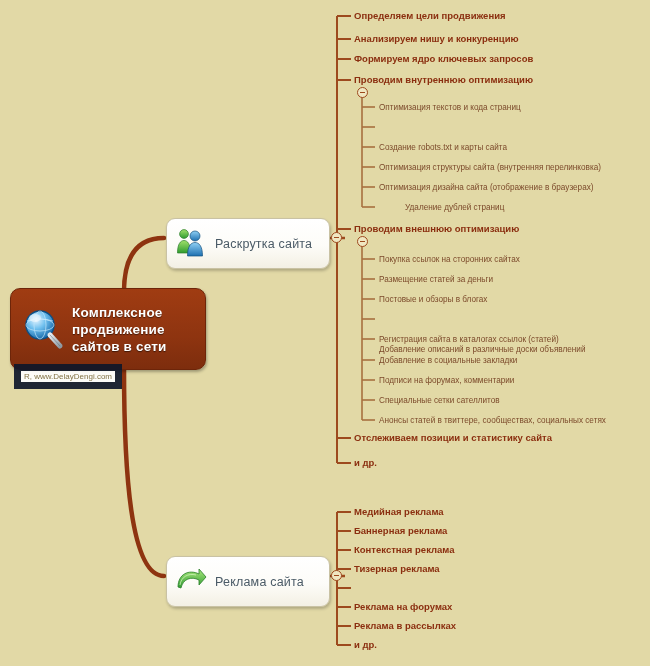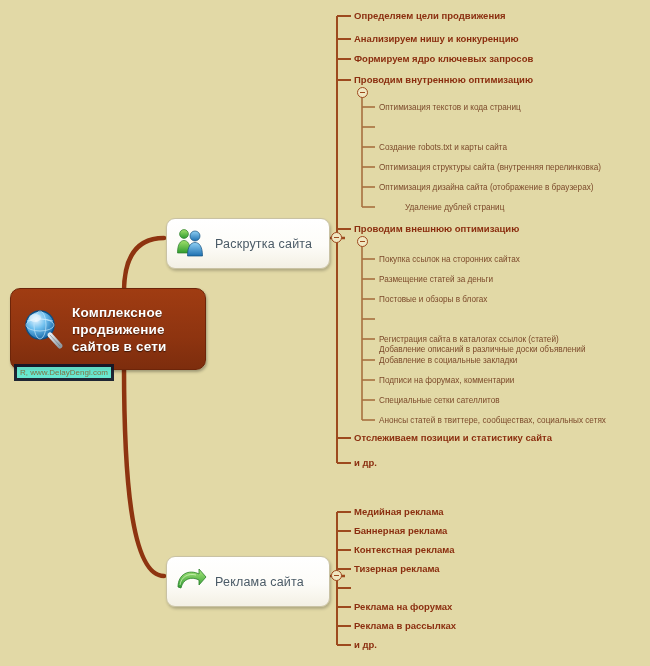--- a/index.html
+++ b/index.html
@@ -42,22 +42,22 @@
     font-weight: bold;
     line-height: 17px;
     letter-spacing: .2px;
     text-shadow: 0 1px 1px rgba(0,0,0,.55);
     margin-left: 7px;
   }
   .magnifier { position: relative; width: 44px; height: 44px; flex: 0 0 44px; }
   .watermark {
     position: absolute;
     left: 14px; top: 364px;
-    background: #5eead4;
-    border: 3px solid #0f172a;
+    background: #ffffff;
+    border: 7px solid #0f172a;
     color: #7a6a3d;
     font-size: 8px;
     line-height: 11px;
     padding: 0 3px;
     z-index: 6;
     white-space: nowrap;
     opacity: .92;
   }
 
   

